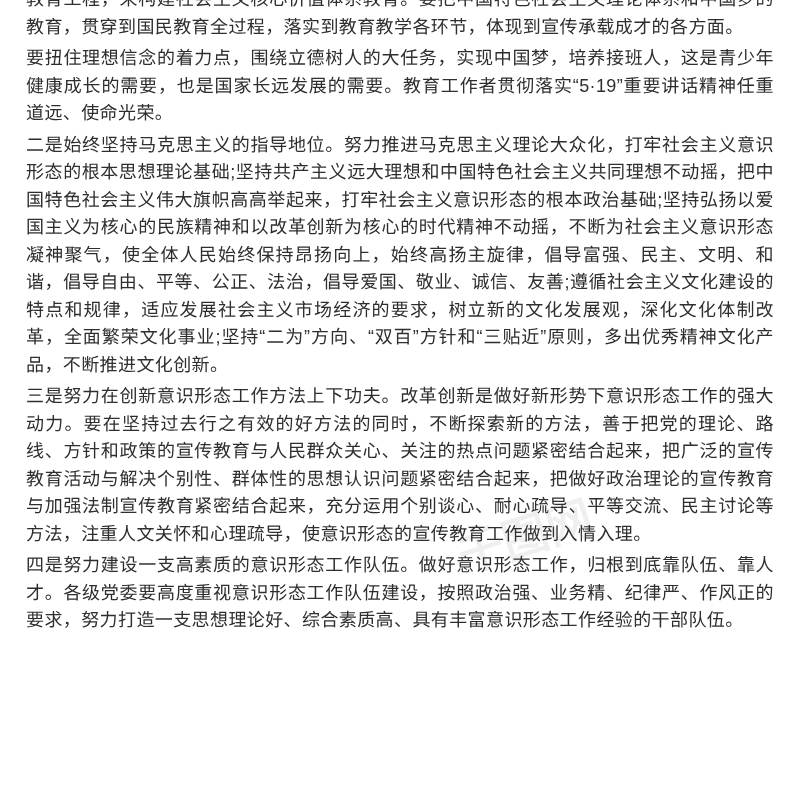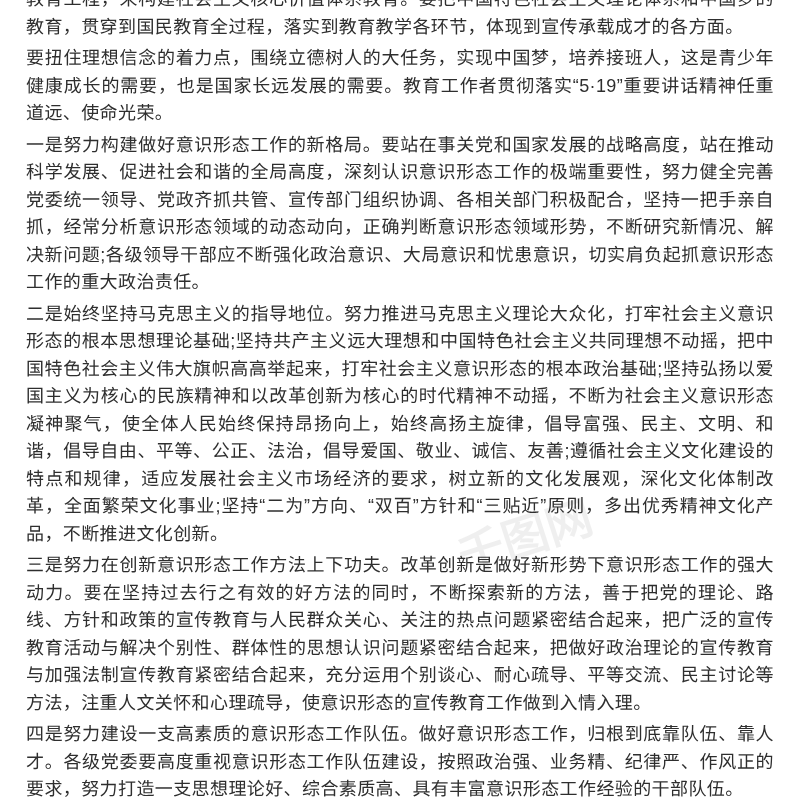--- a/index.html
+++ b/index.html
@@ -54,19 +54,18 @@
 </head>
 <body>
 
 <div class="doc-page">
 
   <div class="watermark">千图网</div>
 
   <div class="doc-content">
     <p>教育工程，来构建社会主义核心价值体系教育。要把中国特色社会主义理论体系和中国梦的教育，贯穿到国民教育全过程，落实到教育教学各环节，体现到宣传承载成才的各方面。</p>
     <p>要扭住理想信念的着力点，围绕立德树人的大任务，实现中国梦，培养接班人，这是青少年健康成长的需要，也是国家长远发展的需要。教育工作者贯彻落实“5·19”重要讲话精神任重道远、使命光荣。</p>
-    <p>一是努力构建做好意识形态工作的新格局。要站在事关党和国家发展的战略高度，站在推动科学发展、促进社会和谐的全局高度，深刻认识意识形态工作的极端重要性，努力健全完善党委统一领导、党政齐抓共管、宣传部门组织协调、各相关部门积极配合，坚持一把手亲自抓，经常分析意识形态领域的动态动向，正确判断意识形态领域形势，不断研究新情况、解决新问题;各级领导干部应不断强化政治意识、大局意识和忧患意识，切实肩负起抓意识形态工作的重大政治责任。</p>
     <p>二是始终坚持马克思主义的指导地位。努力推进马克思主义理论大众化，打牢社会主义意识形态的根本思想理论基础;坚持共产主义远大理想和中国特色社会主义共同理想不动摇，把中国特色社会主义伟大旗帜高高举起来，打牢社会主义意识形态的根本政治基础;坚持弘扬以爱国主义为核心的民族精神和以改革创新为核心的时代精神不动摇，不断为社会主义意识形态凝神聚气，使全体人民始终保持昂扬向上，始终高扬主旋律，倡导富强、民主、文明、和谐，倡导自由、平等、公正、法治，倡导爱国、敬业、诚信、友善;遵循社会主义文化建设的特点和规律，适应发展社会主义市场经济的要求，树立新的文化发展观，深化文化体制改革，全面繁荣文化事业;坚持“二为”方向、“双百”方针和“三贴近”原则，多出优秀精神文化产品，不断推进文化创新。</p>
     <p>三是努力在创新意识形态工作方法上下功夫。改革创新是做好新形势下意识形态工作的强大动力。要在坚持过去行之有效的好方法的同时，不断探索新的方法，善于把党的理论、路线、方针和政策的宣传教育与人民群众关心、关注的热点问题紧密结合起来，把广泛的宣传教育活动与解决个别性、群体性的思想认识问题紧密结合起来，把做好政治理论的宣传教育与加强法制宣传教育紧密结合起来，充分运用个别谈心、耐心疏导、平等交流、民主讨论等方法，注重人文关怀和心理疏导，使意识形态的宣传教育工作做到入情入理。</p>
     <p>四是努力建设一支高素质的意识形态工作队伍。做好意识形态工作，归根到底靠队伍、靠人才。各级党委要高度重视意识形态工作队伍建设，按照政治强、业务精、纪律严、作风正的要求，努力打造一支思想理论好、综合素质高、具有丰富意识形态工作经验的干部队伍。</p>
   </div>
 
 </div>
 
 </body></html>

